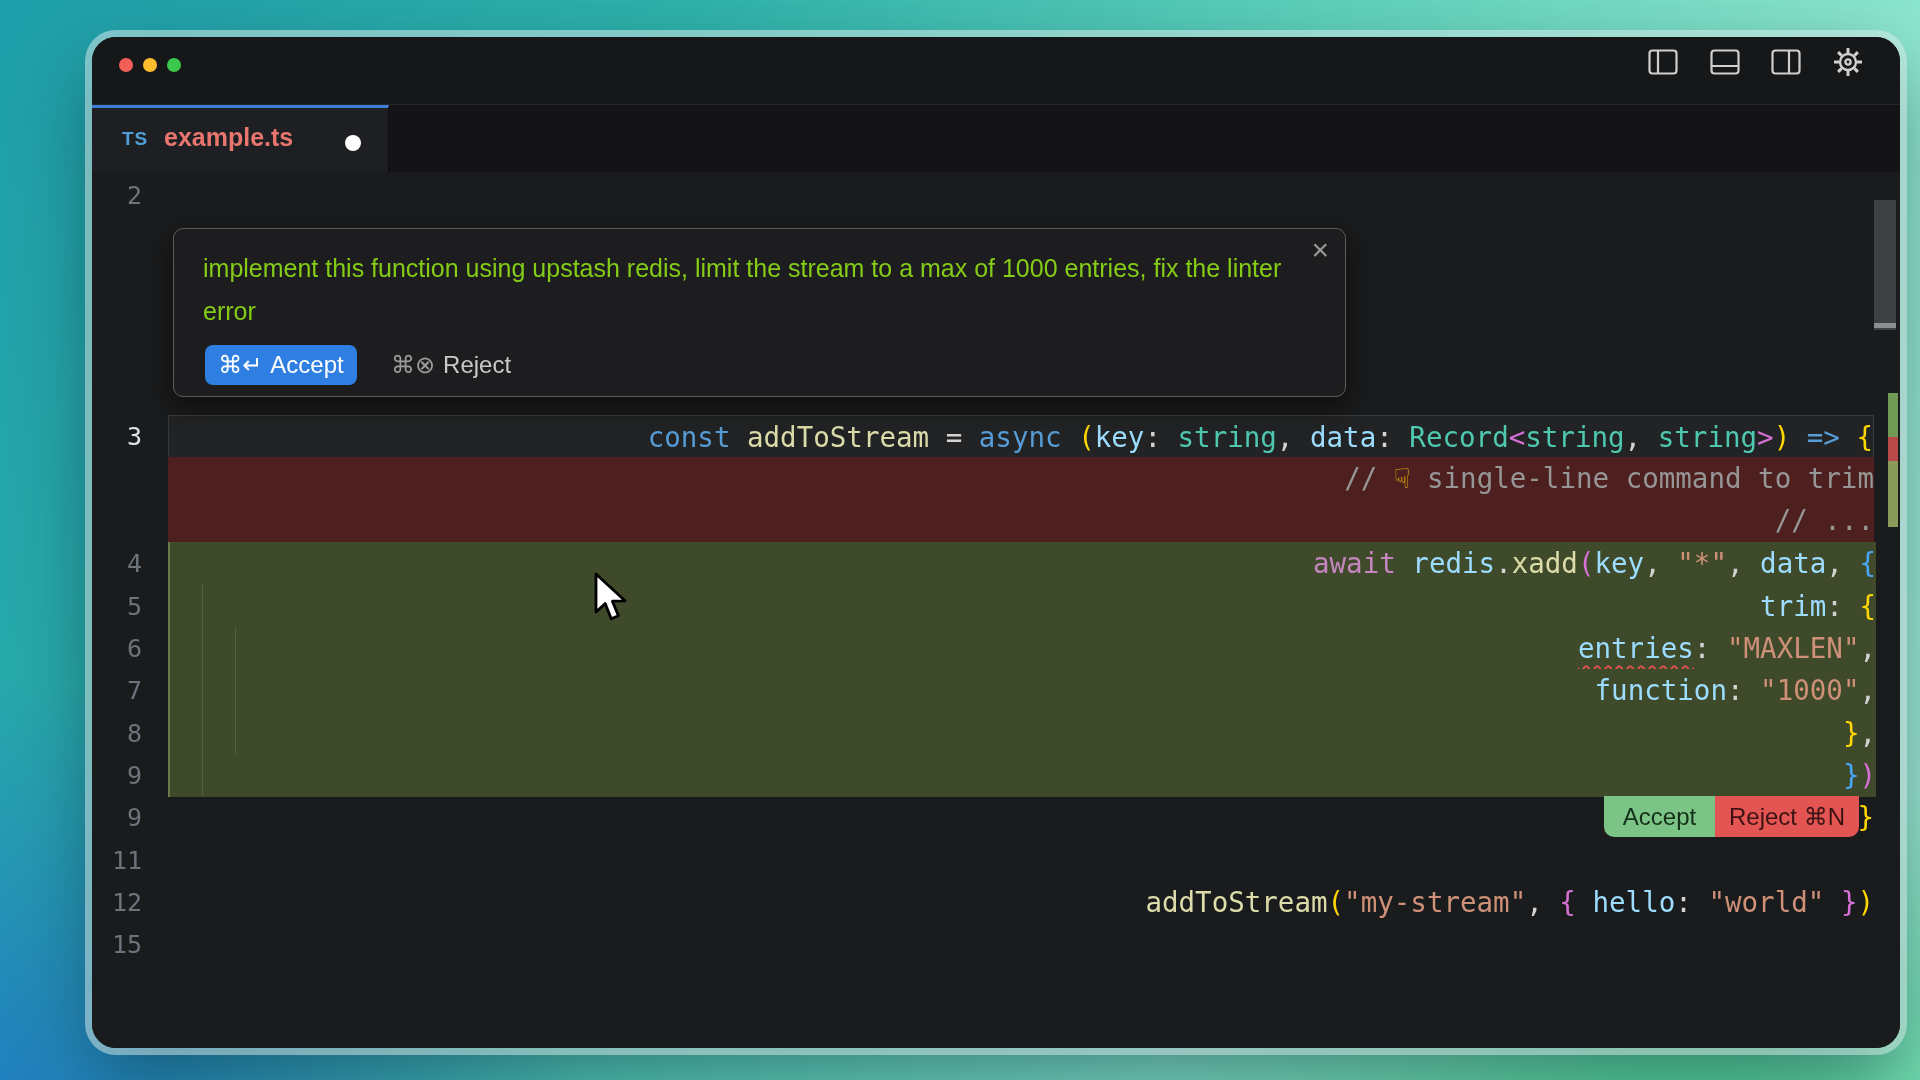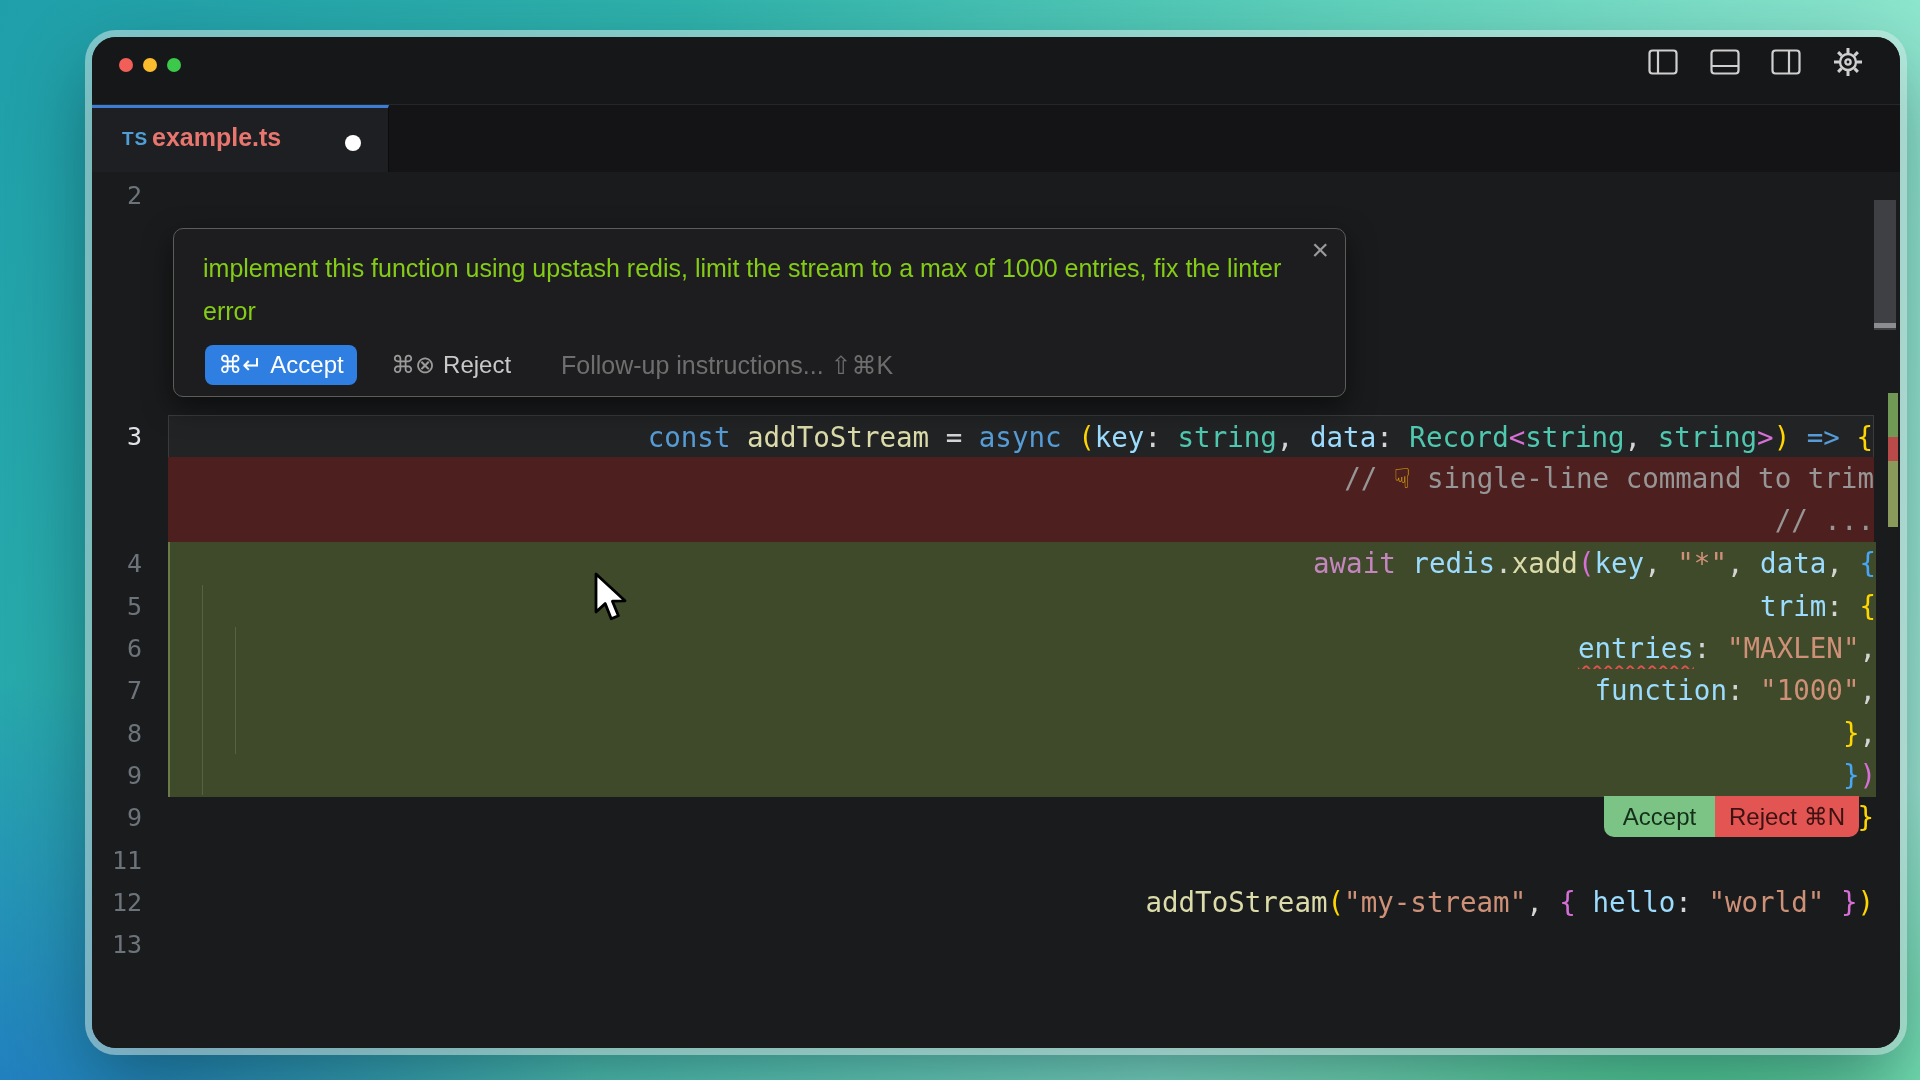--- a/index.html
+++ b/index.html
@@ -22,21 +22,21 @@
   .titlebar{position:absolute;left:0;top:0;width:100%;height:67px;background:#161719;border-bottom:1px solid #26272a;}
   .dot{position:absolute;top:21px;width:14px;height:14px;border-radius:50%;}
   .dot.r{left:27px;background:#f25f58;}
   .dot.y{left:51px;background:#fbbc2e;}
   .dot.g{left:75px;background:#3cc84a;}
   .tbar-icon{position:absolute;top:8px;width:34px;height:34px;color:#cfcfcf;display:flex;align-items:center;justify-content:center;}
   
   .tabbar{position:absolute;left:0;top:68px;width:100%;height:67px;background:#141416;border-bottom:1px solid #242528;}
   .tab{position:absolute;left:0;top:0;width:297px;height:67px;background:#1d1f22;border-top:3px solid #3c7ed6;border-right:1px solid #0c0c0d;box-sizing:border-box;}
   .tab-badge{position:absolute;left:30px;top:20px;font-size:19px;font-weight:bold;color:#4f9fd6;letter-spacing:1px;}
-  .tab-name{position:absolute;left:60px;top:15px;font-size:25px;font-weight:600;color:#e8766f;text-align:right;}
+  .tab-name{position:absolute;left:72px;top:15px;font-size:25px;font-weight:600;color:#e8766f;text-align:right;}
   .tab-dot{position:absolute;left:253px;top:27px;width:16px;height:16px;border-radius:50%;background:#fff;}
   .tab-icon{position:absolute;top:83px;width:36px;height:36px;color:#c9c9c9;display:flex;align-items:center;justify-content:center;}
   .more-dots{font-size:30px;color:#c9c9c9;letter-spacing:2px;line-height:20px;}
   
   .editor{position:absolute;left:0;top:135px;width:100%;height:876px;background:#1a1b1c;}
   .gutter-num{position:absolute;left:0;width:50px;text-align:right;font-family:"DejaVu Sans Mono",monospace;font-size:25px;color:#6d737b;height:43px;line-height:43px;}
   .gutter-num.active{color:#dfe3e8;}
   .row{position:absolute;left:76px;width:1706px;height:43px;line-height:43px;text-align:right;}
   .row.removed{background:#4e1f1f;}
   .row.added{background:#3f4a2a;border-left:2px solid #6b7b48;}
@@ -151,21 +151,21 @@
         <div class="gutter-num active" style="top: 243px;">3</div>
         <div class="gutter-num" style="top: 370px;">4</div>
         <div class="gutter-num" style="top: 413px;">5</div>
         <div class="gutter-num" style="top: 455px;">6</div>
         <div class="gutter-num" style="top: 497px;">7</div>
         <div class="gutter-num" style="top: 540px;">8</div>
         <div class="gutter-num" style="top: 582px;">9</div>
         <div class="gutter-num" style="top: 624px;">9</div>
         <div class="gutter-num" style="top: 667px;">11</div>
         <div class="gutter-num" style="top: 709px;">12</div>
-        <div class="gutter-num" style="top: 751px;">13</div>
+        <div class="gutter-num" style="top: 751px;">15</div>
       </div>
     <div id="codelines">
         <div class="row" style="top: 2px;"><span class="code"></span></div>
         <div class="row current" style="top: 243px;"><span class="code"><span class="tk-kw">const </span><span class="tk-fn">addToStream</span><span class="tk-pn"> = </span><span class="tk-kw">async</span><span class="tk-pn"> </span><span class="tk-b1">(</span><span class="tk-var">key</span><span class="tk-pn">: </span><span class="tk-type">string</span><span class="tk-pn">, </span><span class="tk-var">data</span><span class="tk-pn">: </span><span class="tk-type">Record</span><span class="tk-b2">&lt;</span><span class="tk-type">string</span><span class="tk-pn">, </span><span class="tk-type">string</span><span class="tk-b2">&gt;</span><span class="tk-b1">)</span><span class="tk-pn"> </span><span class="tk-kw">=&gt;</span><span class="tk-pn"> </span><span class="tk-b1">{</span></span></div>
         <div class="row removed" style="top: 285px;"><span class="code"><span class="tk-cm">  // </span><span class="tk-emoji">☟</span><span class="tk-cm"> single-line command to trim</span></span></div>
         <div class="row removed" style="top: 327px;"><span class="code"><span class="tk-cm">  // ...</span></span></div>
         <div class="row added" style="top: 370px;"><span class="code"><span class="tk-pn">  </span><span class="tk-ctrl">await</span><span class="tk-pn"> </span><span class="tk-var">redis</span><span class="tk-pn">.</span><span class="tk-fn">xadd</span><span class="tk-b2">(</span><span class="tk-var">key</span><span class="tk-pn">, </span><span class="tk-str">"*"</span><span class="tk-pn">, </span><span class="tk-var">data</span><span class="tk-pn">, </span><span class="tk-b3">{</span></span></div>
         <div class="row added" style="top: 413px;"><span class="code"><span class="tk-pn">    </span><span class="tk-var">trim</span><span class="tk-pn">: </span><span class="tk-b1">{</span></span></div>
         <div class="row added" style="top: 455px;"><span class="code"><span class="tk-pn">      </span><span class="tk-var-err">entries</span><span class="tk-pn">: </span><span class="tk-str">"MAXLEN"</span><span class="tk-pn">,</span></span></div>
         <div class="row added" style="top: 497px;"><span class="code"><span class="tk-pn">      </span><span class="tk-var">function</span><span class="tk-pn">: </span><span class="tk-str">"1000"</span><span class="tk-pn">,</span></span></div>
@@ -184,21 +184,20 @@
     <div class="dialog-text">implement this function using upstash redis, limit the stream to a max of 1000 entries, fix the linter error</div>
     <div class="dialog-close">×</div>
     <button class="btn-accept">
       <span>⌘↵</span>
       <span>Accept</span>
     </button>
     <button class="btn-reject">
       <span class="sc">⌘⊗</span>
       <span>Reject</span>
     </button>
-    <div class="followup">Follow-up instructions... ⇧⌘K</div>
   </div>
 
   <div class="diff-actions">
     <button class="diff-accept">Accept</button>
     <button class="diff-reject">Reject ⌘N</button>
   </div>
 
   <div class="scroll-thumb"></div>
   <div class="scroll-line"></div>
   <div class="ov-mark ov-green"></div>

